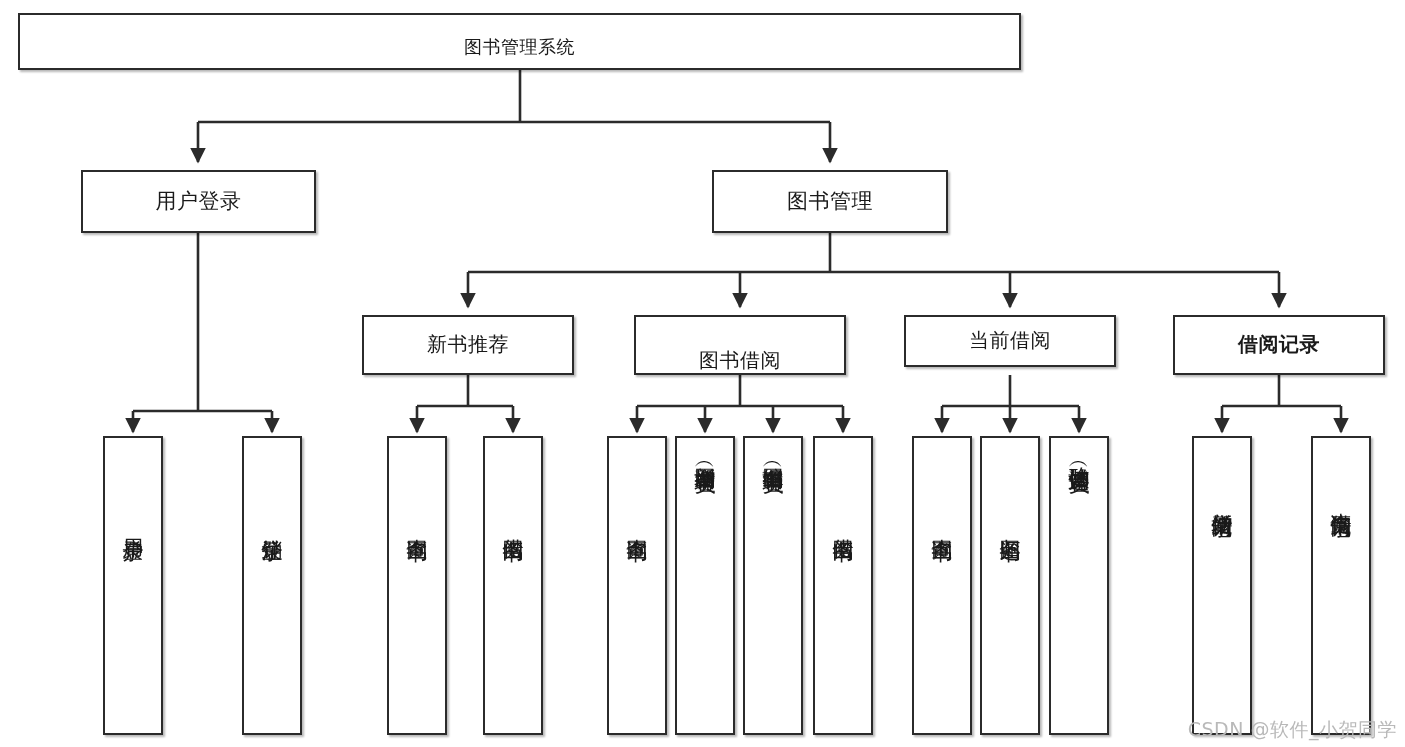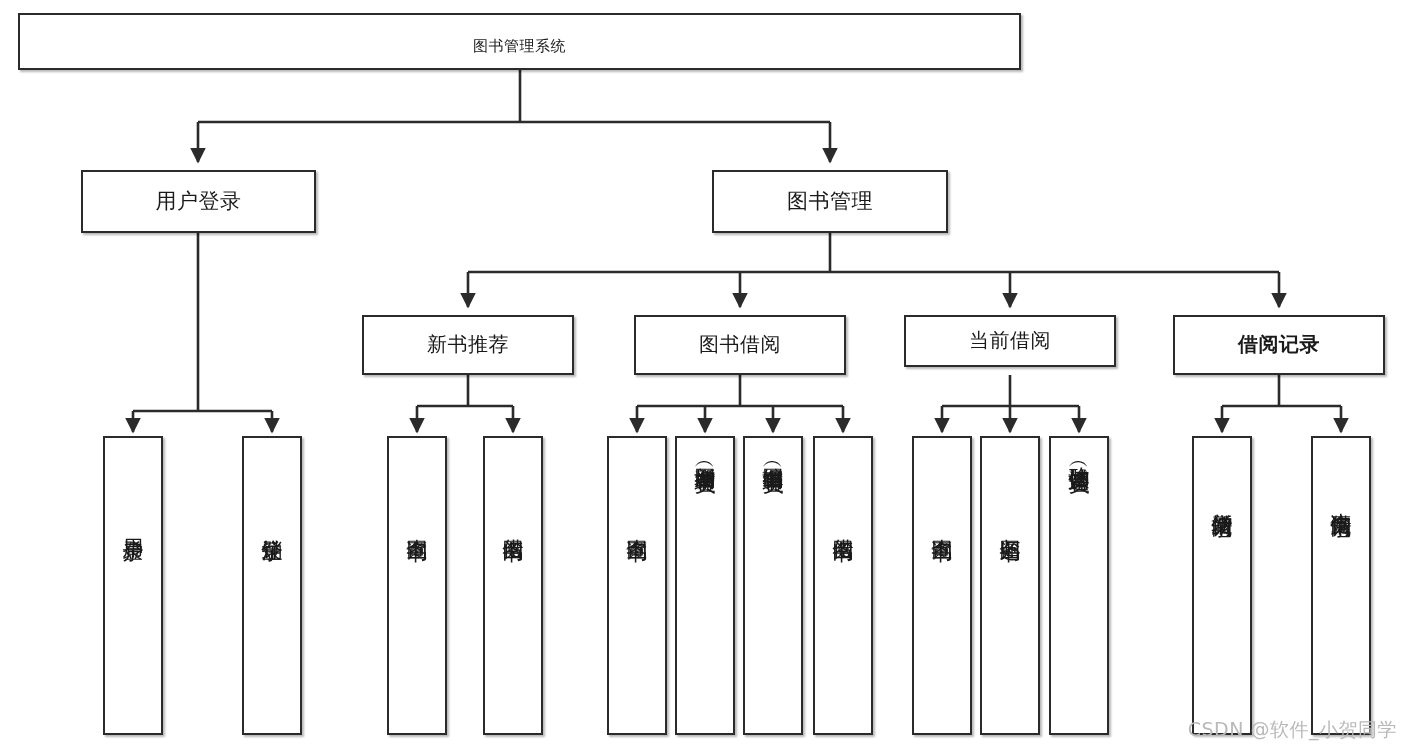--- a/index.html
+++ b/index.html
@@ -27,21 +27,21 @@
     align-items: center;
     justify-content: center;
     color: #1a1a1a;
   }
   .node .label {
     font-size: 21px;
     line-height: 1.18;
     letter-spacing: 0.5px;
     white-space: nowrap;
   }
-  .node.root .label { font-size: 15px; margin-top: 11px; }
+  .node.root .label { font-size: 18px; margin-top: 11px; }
   .node.level2 .label { font-size: 21px; }
   .node.level3 .label { font-size: 20px; }
   
   .node.leaf {
     align-items: flex-start;
     justify-content: center;
     padding-top: 6px;
   }
   .node.leaf .label {
     writing-mode: vertical-rl;
@@ -135,21 +135,21 @@
   <div class="node level2" style="left:81px; top:170px; width:235px; height:63px;">
     <span class="label">用户登录</span>
   </div>
   <div class="node level2" style="left:712px; top:170px; width:236px; height:63px;">
     <span class="label">图书管理</span>
   </div>
 
   <div class="node level3" style="left:362px; top:315px; width:212px; height:60px;">
     <span class="label">新书推荐</span>
   </div>
-  <div class="node level3" style="left:634px; top:315px; width:212px; height:60px;">
+  <div class="node level3" style="left:634px; top:315px; width:212px; height:60px;align-items:flex-end;">
     <span class="label">图书借阅</span>
   </div>
   <div class="node level3" style="left:904px; top:315px; width:212px; height:52px;">
     <span class="label">当前借阅</span>
   </div>
   <div class="node level3" style="left:1173px; top:315px; width:212px; height:60px;font-weight:bold;">
     <span class="label">借阅记录</span>
   </div>
 
   <div class="node leaf mid" style="left:103px; top:436px; width:60px; height:299px;">

